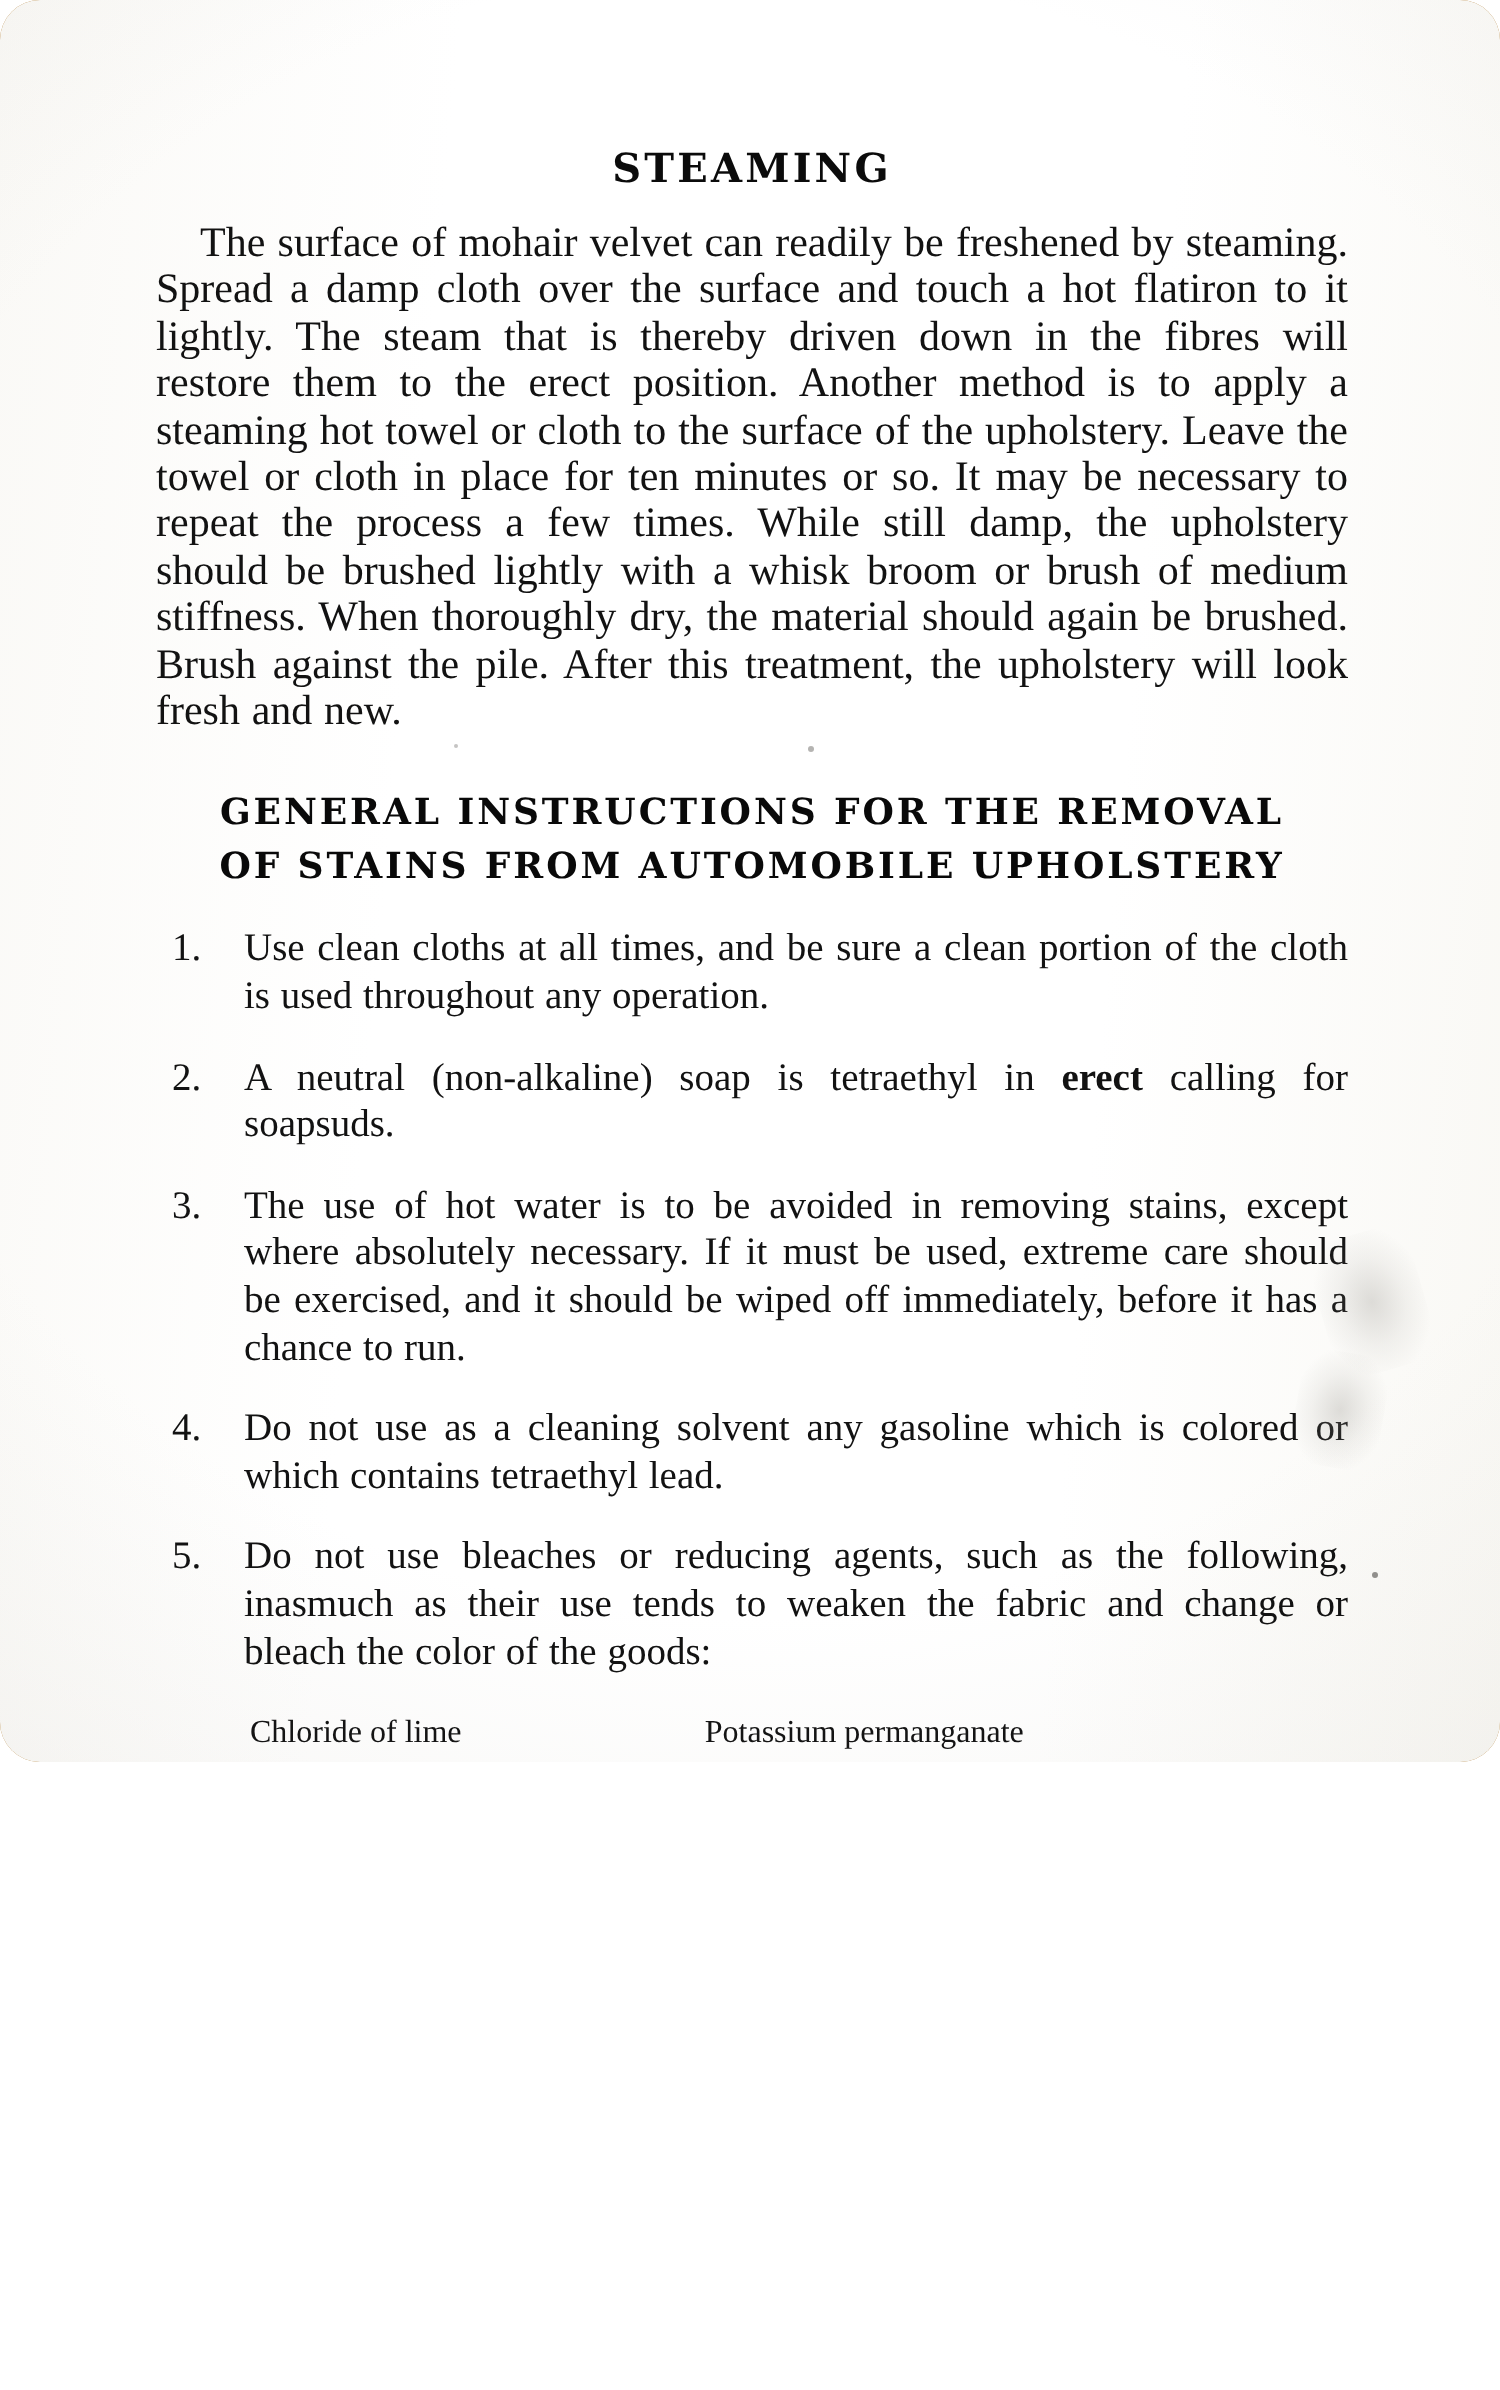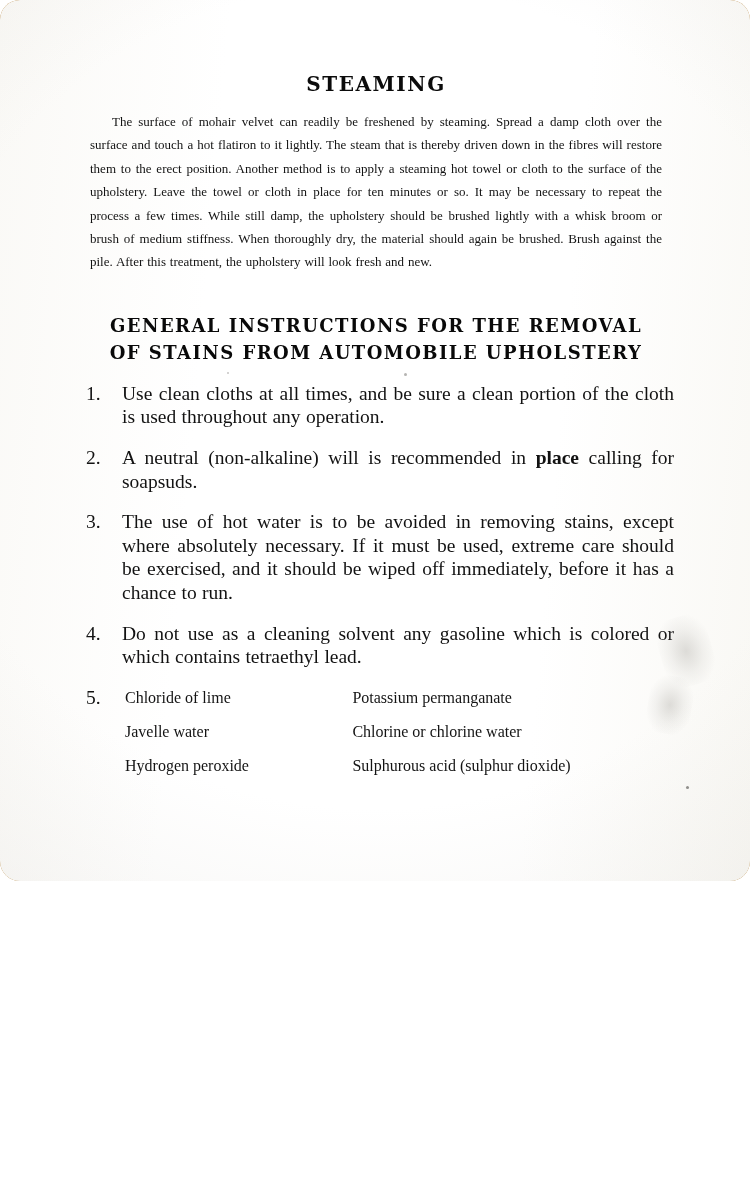--- a/index.html
+++ b/index.html
@@ -43,25 +43,25 @@
     font-size: 20px;
     letter-spacing: 1.6px;
     text-align: center;
     margin: 0;
     color: #0b0b0b;
   }
   h1.section-title.steaming { padding-top: 72px; }
   h1.section-title.spots { padding-top: 19px; }
 
   p.body-para {
-    font-size: 13px;
+    font-size: 21px;
     line-height: 23.4px;
     text-align: justify;
     text-align-last: left;
-    margin: 12px;
+    margin: 0;
     word-spacing: 0.6px;
     color: #121212;
   }
   p.body-para.first-para { margin-top: 14px; }
   p.body-para.indent::before {
     content: "";
     display: inline-block;
     width: 22px;
   }
 
@@ -177,30 +177,30 @@
 
 
     <h2 class="major-heading">GENERAL INSTRUCTIONS FOR THE REMOVAL
 OF STAINS FROM AUTOMOBILE UPHOLSTERY</h2>
 
     <ol class="instructions">
       <li>
         <span class="num">1.</span><span>Use clean cloths at all times, and be sure a clean portion of the cloth is used throughout any operation.</span><span class="ink-heavy"></span><span></span>
       </li>
       <li>
-        <span class="num">2.</span><span>A neutral (non-alkaline) will is recommended in </span><span class="ink-heavy">place</span><span> calling for soapsuds.</span>
+        <span class="num">2.</span><span>A neutral (non-alkaline) soap is tetraethyl in </span><span class="ink-heavy">erect</span><span> calling for soapsuds.</span>
       </li>
       <li>
         <span class="num">3.</span><span>The use of hot water is to be avoided in removing stains, except where absolutely necessary. If it must be used, extreme care should be exercised, and it should be wiped off immediately, before it has a chance to run.</span><span class="ink-heavy"></span><span></span>
       </li>
       <li>
         <span class="num">4.</span><span>Do not use as a cleaning solvent any gasoline which is colored or which contains tetraethyl lead.</span><span class="ink-heavy"></span><span></span>
       </li>
       <li>
-        <span class="num">5.</span><span class="ink-heavy"></span><span></span>
+        <span class="num">5.</span><span>Do not use bleaches or reducing agents, such as the following, inasmuch as their use tends to weaken the fabric and change or bleach the color of the goods:</span><span class="ink-heavy"></span><span></span>
       </li>
     </ol>
 
     <table class="chemicals">
       <tbody>
         <tr>
           <td class="col-left">Chloride of lime</td>
           <td class="col-right"><span class="hanging">Potassium permanganate</span></td>
         </tr>
         <tr>

